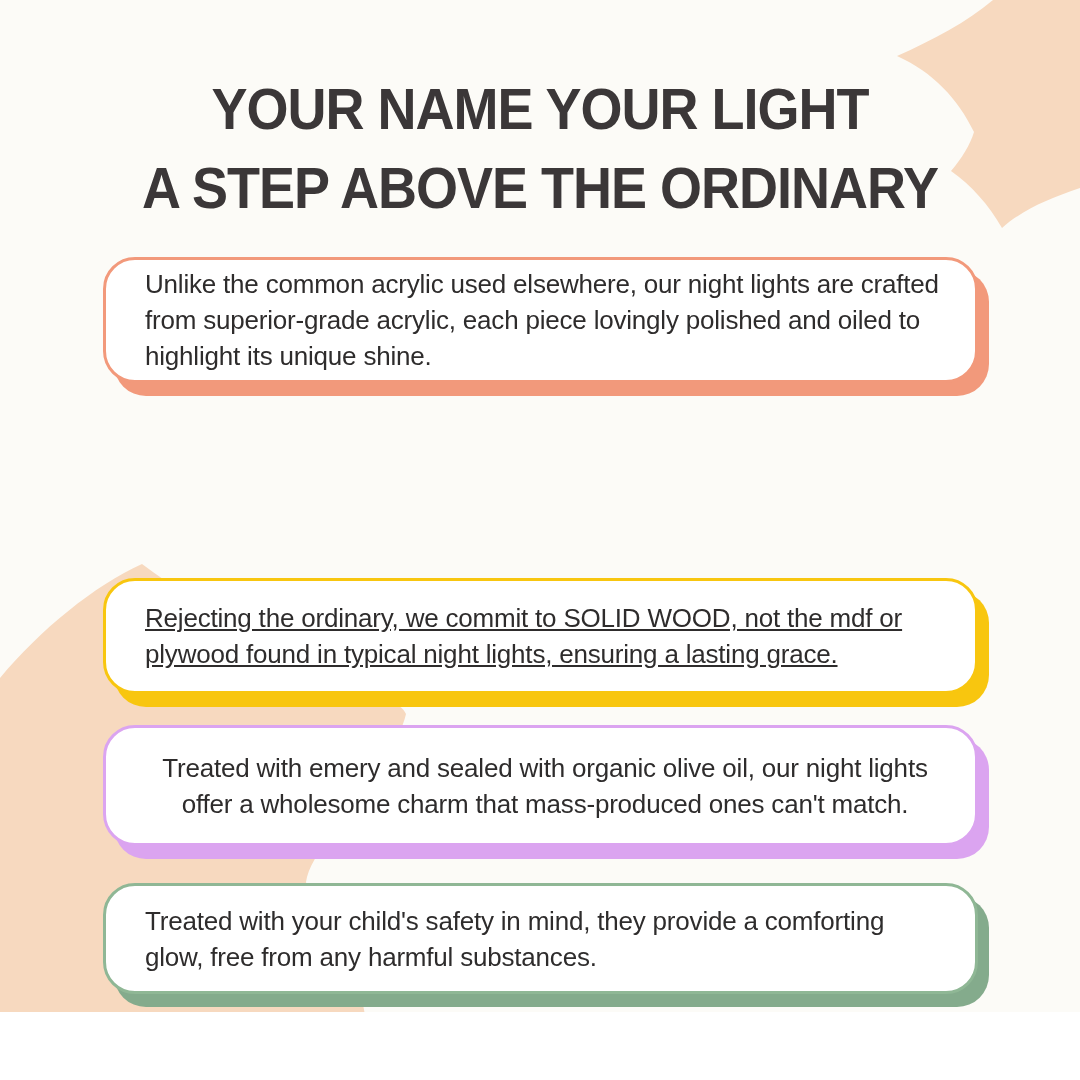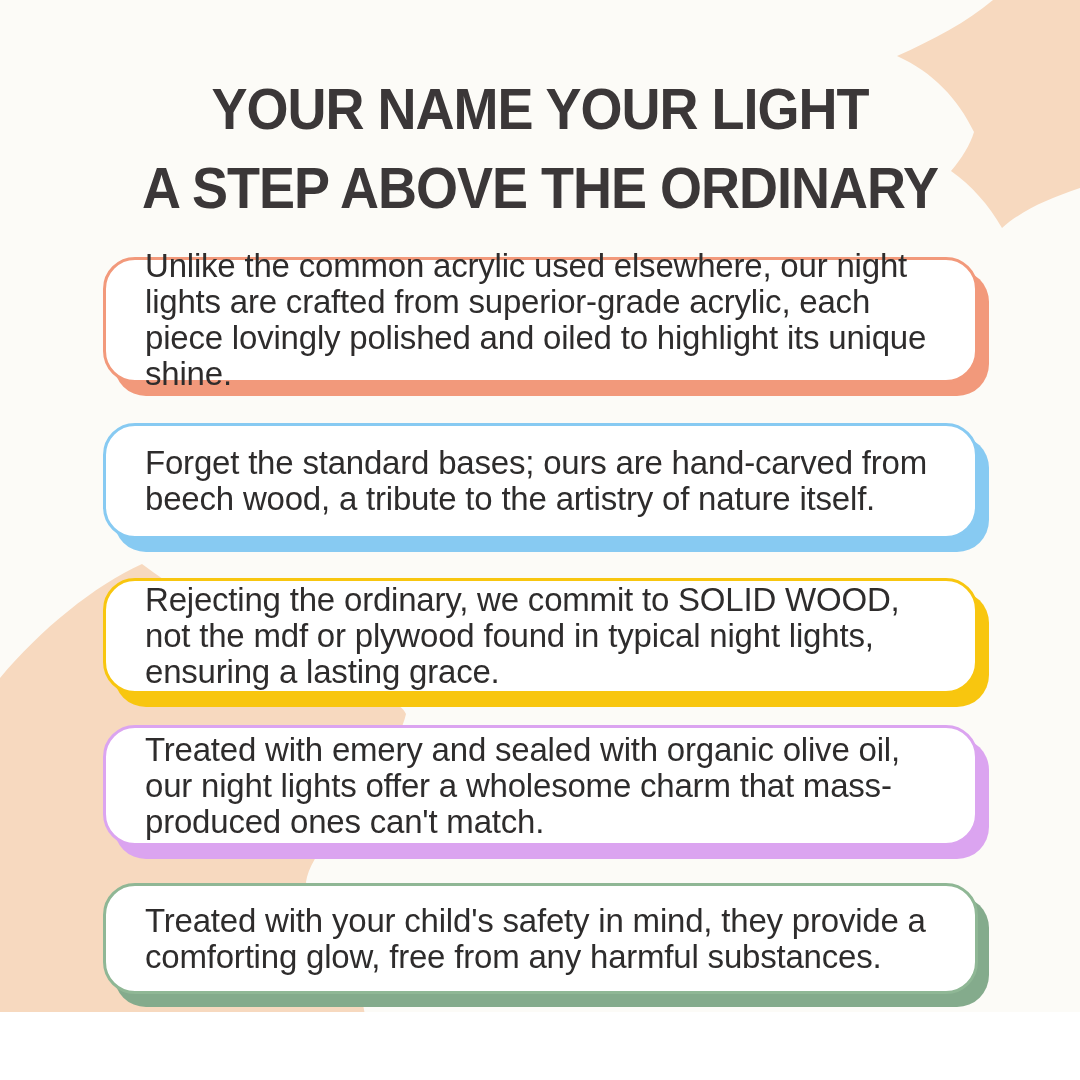--- a/index.html
+++ b/index.html
@@ -36,29 +36,29 @@
     left: 103px;
     width: 875px;
     box-sizing: border-box;
     background: var(--card-background, #ffffff);
     border: 3px solid #cccccc;
     border-radius: 32px;
     display: flex;
     align-items: center;
     padding: 0 30px 0 39px;
     color: var(--body-text, #2e2c2c);
-    font-size: 33px;
+    font-size: 26px;
     letter-spacing: -0.2px;
     line-height: 36px;
   }
   .card p { margin: 0; }
   .card.c1 { top: 257px; height: 126px; }
   .card.c2 { top: 423px; height: 116px; }
-  .card.c3 { top: 578px; height: 116px; }
-  .card.c4 { top: 725px; height: 121px; }
+  .card.c3 { top: 578px; height: 116px; text-decoration: underline; }
+  .card.c4 { top: 725px; height: 121px; text-align: center; }
   .card.c5 { top: 883px; height: 111px; }
 </style>
 </head>
 <body>
 
 <div class="canvas">
 
   <svg class="blobs" viewBox="0 0 1080 1080" xmlns="http://www.w3.org/2000/svg">
     <path d="M 993 0
              L 1080 0
@@ -84,23 +84,20 @@
 
   <div class="title">
     <div>YOUR NAME YOUR LIGHT</div>
     <div>A STEP ABOVE THE ORDINARY</div>
   </div>
 
   <div class="card c1" style="border-color: rgb(242, 153, 123); box-shadow: rgb(242, 153, 123) 11px 13px 0px 0px;">
     <p>Unlike the common acrylic used elsewhere, our night lights are crafted from superior-grade acrylic, each piece lovingly polished and oiled to highlight its unique shine.</p>
   </div>
 
-  <div class="card c2" style="border-color: rgb(135, 202, 242); box-shadow: rgb(135, 202, 242) 11px 13px 0px 0px;">
-    <p>Forget the standard bases; ours are hand-carved from beech wood, a tribute to the artistry of nature itself.</p>
-  </div>
 
   <div class="card c3" style="border-color: rgb(248, 198, 15); box-shadow: rgb(248, 198, 15) 11px 13px 0px 0px;">
     <p>Rejecting the ordinary, we commit to SOLID WOOD, not the mdf or plywood found in typical night lights, ensuring a lasting grace.</p>
   </div>
 
   <div class="card c4" style="border-color: rgb(219, 164, 240); box-shadow: rgb(219, 164, 240) 11px 13px 0px 0px;">
     <p>Treated with emery and sealed with organic olive oil, our night lights offer a wholesome charm that mass-produced ones can't match.</p>
   </div>
 
   <div class="card c5" style="border-color: rgb(143, 183, 149); box-shadow: rgb(132, 171, 140) 11px 13px 0px 0px;">

